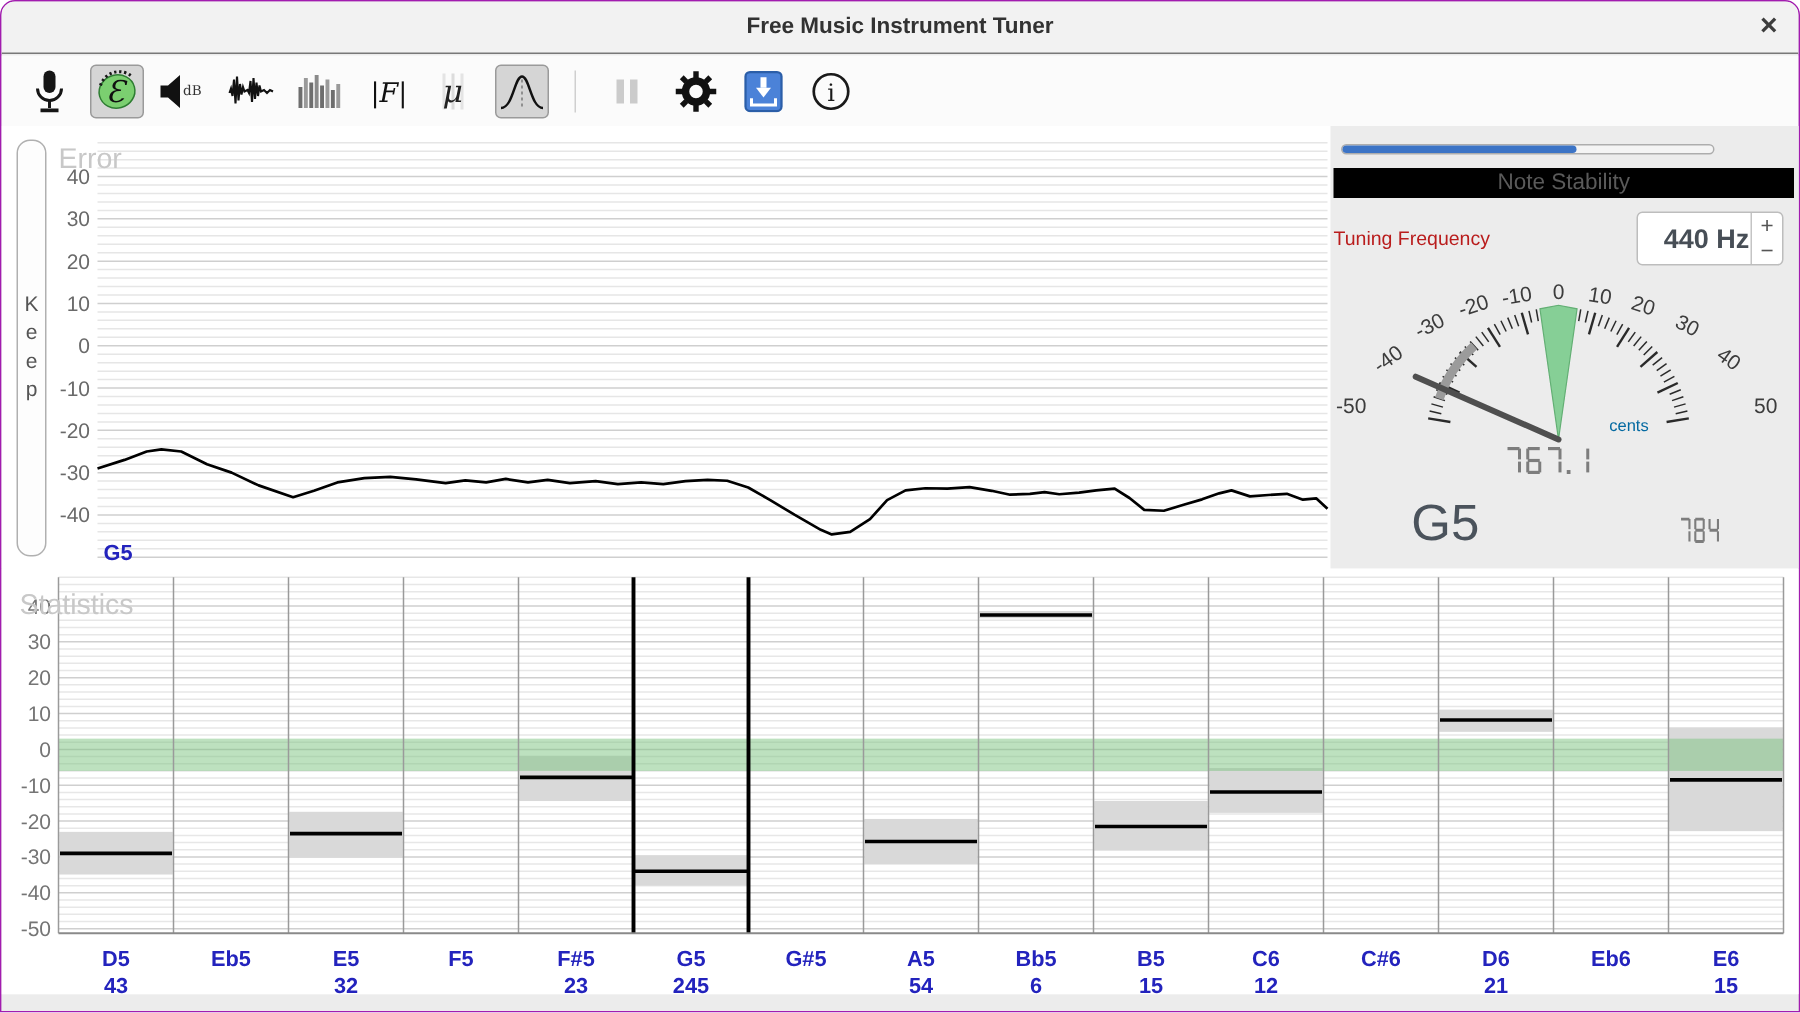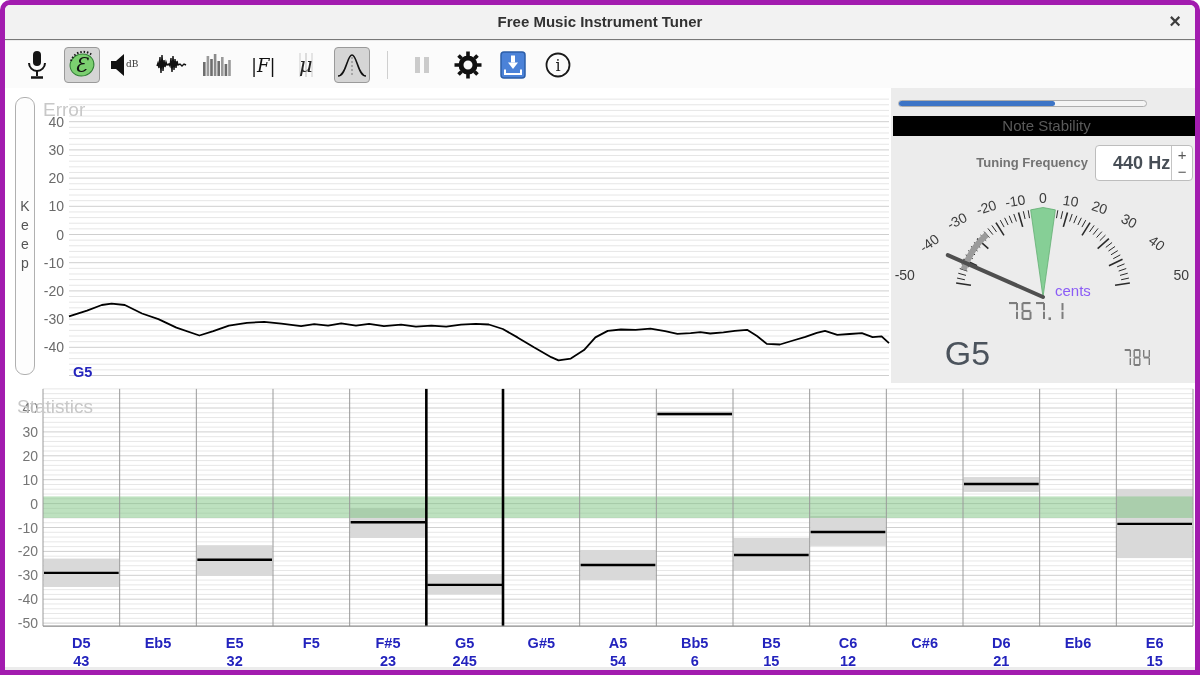--- a/index.html
+++ b/index.html
@@ -1,16 +1,16 @@
 <!DOCTYPE html>
 <html><head>
 <meta charset="utf-8">
 <style>
   html,body{margin:0;padding:0;background:#fff;font-family:"Liberation Sans",sans-serif;}
-  .window{position:relative;width:1200px;height:675px;background:#ececec;border:5px solid #a21caf;
+  .window{position:relative;width:1200px;height:675px;background:#ececec;border:1px solid #a21caf;
           border-radius:10px 10px 0 0;overflow:hidden;box-sizing:border-box;}
   .titlebar{position:absolute;left:0;top:0;width:100%;height:35px;background:#f2f2f2;
             border-bottom:1px solid #787878;box-sizing:border-box;}
   .title{width:100%;text-align:center;line-height:34px;font-size:15px;font-weight:bold;color:#323232;}
   .close{position:absolute;right:14px;top:0;line-height:33px;font-size:20px;font-weight:bold;color:#3d3d3d;cursor:default;}
   .toolbar{position:absolute;left:0;top:36px;width:100%;height:47px;background:#fbfbfb;
            display:flex;align-items:center;padding-left:14px;box-sizing:border-box;gap:9px;}
   .tbtn{width:36px;height:36px;display:flex;align-items:center;justify-content:center;flex:0 0 auto;}
   .tbtn.pressed{background:#d5d5d5;border:1px solid #9a9a9a;border-radius:4px;box-sizing:border-box;}
   .tsep{width:1px;height:28px;background:#cfcfcf;margin:0 8px;flex:0 0 auto;}
@@ -20,28 +20,28 @@
   #stats-chart{position:absolute;left:0;top:378px;}
   .keep{position:absolute;left:10px;top:92px;width:20px;height:278px;border:1px solid #b0b0b0;
         border-radius:9px;box-sizing:border-box;display:flex;align-items:center;justify-content:center;
         writing-mode:vertical-lr;text-orientation:upright;letter-spacing:3px;font-size:14px;color:#555;background:#fdfdfd;}
   .right-panel{position:absolute;left:886px;top:83px;width:314px;height:295px;background:#ececec;}
   .progress{position:absolute;left:7px;top:12px;width:249px;height:7px;background:#f4f4f4;
             border:1px solid #adadad;border-radius:4px;box-sizing:border-box;}
   .progress-fill{height:100%;border-radius:4px;}
   .ns-header{position:absolute;left:2px;top:28px;width:307px;height:20px;background:#000000;
              text-align:center;line-height:20px;font-size:15px;color:#5a5a5a;}
-  .tf-label{position:absolute;left:2px;top:67px;width:195px;text-align:right;font-size:13px;font-weight:bold;color:#737373;}
+  .tf-label{position:absolute;left:2px;top:67px;width:195px;text-align:left;font-size:13px;font-weight:normal;color:#b91c1c;}
   .spinbox{position:absolute;left:204px;top:57px;width:98px;height:36px;background:#fff;border:1px solid #bdbdbd;
            border-radius:4px;box-sizing:border-box;display:flex;padding-left:16px;}
   .spin-value{width:72px;text-align:center;line-height:34px;font-size:18px;font-weight:600;color:#474e56;}
   .spin-btns{width:24px;border-left:1px solid #c4c4c4;display:flex;flex-direction:column;}
   .spin-up,.spin-down{flex:1;text-align:center;font-size:15px;color:#555;line-height:17px;cursor:default;}
   #gauge{position:absolute;left:2px;top:102px;}
-  .cents-label{position:absolute;left:164px;top:194px;width:70px;text-align:left;font-size:15px;color:#8b5cf6;}
+  .cents-label{position:absolute;left:164px;top:194px;width:70px;text-align:center;font-size:11px;color:#0369a1;}
   #lcd-freq{position:absolute;left:117px;top:214px;}
   .big-note{position:absolute;left:24px;top:246px;width:105px;text-align:center;font-size:34px;color:#4b535c;}
   #lcd-target{position:absolute;left:233px;top:261px;}
   svg text{font-family:"Liberation Sans",sans-serif;}
   .serif{font-family:"DejaVu Serif",serif;}
 </style>
 </head>
 <body>
 
 <div class="window">

